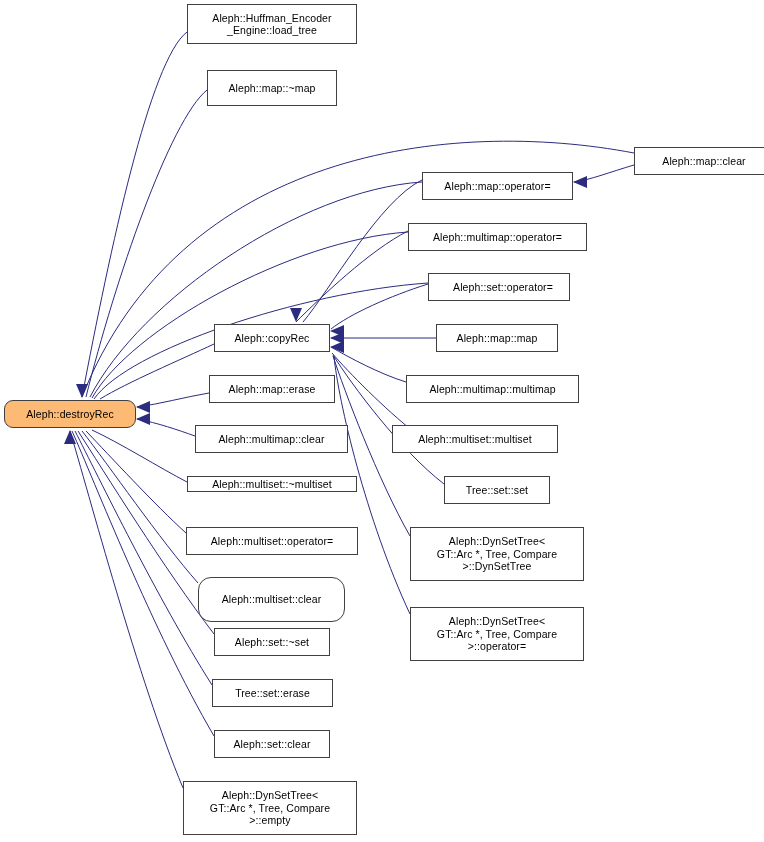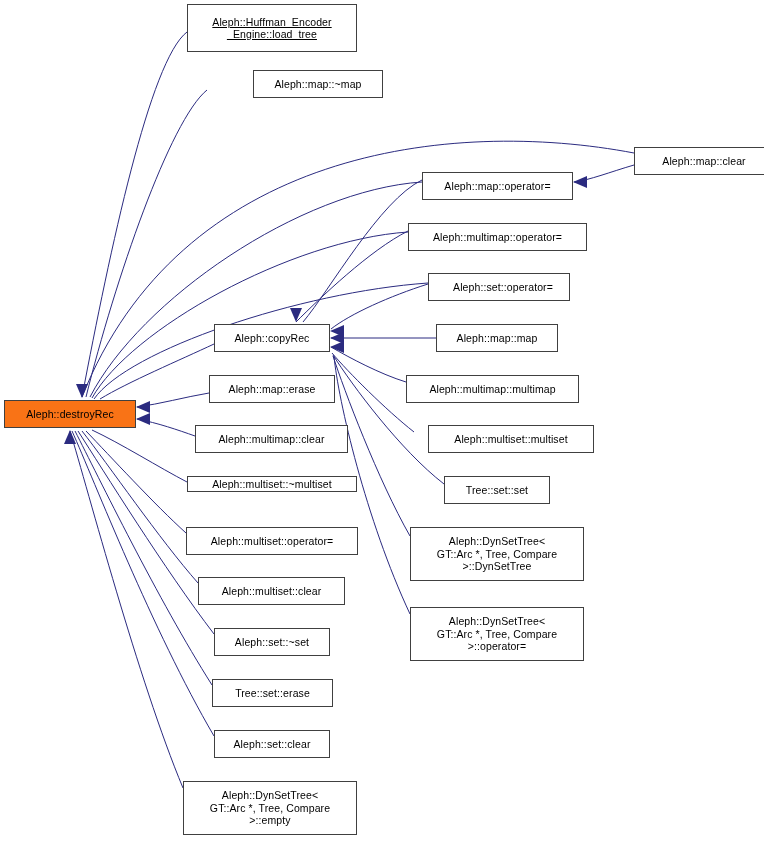--- a/index.html
+++ b/index.html
@@ -35,22 +35,23 @@
     line-height: 12.5px;
     text-align: center;
     display: flex;
     align-items: center;
     justify-content: center;
     white-space: pre-line;
     letter-spacing: 0.1px;
     cursor: pointer;
   }
   .node.current {
-    background: #f97316;
+    background: #fdba74;
     border-color: #404040;
+    border-radius: 9px;
   }
 </style>
 </head>
 <body>
 
 <div id="graph">
   <svg id="edges" viewBox="0 0 764 842">
       <path d="M 187,32 C 150,60 110,250 82,397" fill="none" stroke="#2b2b80" stroke-width="1"></path>
       <path d="M 207,90 C 170,120 115,280 86,397" fill="none" stroke="#2b2b80" stroke-width="1"></path>
       <path d="M 634,153 C 450,118 180,150 82,397" fill="none" stroke="#2b2b80" stroke-width="1"></path>
@@ -83,39 +84,39 @@
       <polygon points="70,430 64,444 76,444" fill="#2b2b80"></polygon>
       <polygon points="330,331 344,325 344,337" fill="#2b2b80"></polygon>
       <polygon points="330,338 344,332 344,344" fill="#2b2b80"></polygon>
       <polygon points="330,347 344,341 344,353" fill="#2b2b80"></polygon>
       <polygon points="296,322 290,308 302,308" fill="#2b2b80"></polygon>
       <polygon points="573,182 587,176 587,188" fill="#2b2b80"></polygon>
     </svg>
   <div id="nodes-layer">
       <div class="node current" style="left: 4px; top: 400px; width: 132px; height: 28px;">Aleph::destroyRec</div>
       <div class="node" style="left: 214px; top: 324px; width: 116px; height: 28px;">Aleph::copyRec</div>
-      <div class="node" style="left: 187px; top: 4px; width: 170px; height: 48px; text-decoration: underline;">Aleph::Huffman_Encoder
+      <div class="node" style="left: 187px; top: 4px; width: 170px; height: 40px;">Aleph::Huffman_Encoder
 _Engine::load_tree</div>
-      <div class="node" style="left: 207px; top: 70px; width: 130px; height: 28px; margin-left: 46px;">Aleph::map::~map</div>
+      <div class="node" style="left: 207px; top: 70px; width: 130px; height: 36px;">Aleph::map::~map</div>
       <div class="node" style="left: 634px; top: 147px; width: 140px; height: 28px;">Aleph::map::clear</div>
       <div class="node" style="left: 422px; top: 172px; width: 151px; height: 28px;">Aleph::map::operator=</div>
       <div class="node" style="left: 408px; top: 223px; width: 179px; height: 28px;">Aleph::multimap::operator=</div>
       <div class="node" style="left: 428px; top: 273px; width: 142px; height: 28px; padding-left: 8px;">Aleph::set::operator=</div>
       <div class="node" style="left: 436px; top: 324px; width: 122px; height: 28px;">Aleph::map::map</div>
       <div class="node" style="left: 209px; top: 375px; width: 126px; height: 28px;">Aleph::map::erase</div>
       <div class="node" style="left: 406px; top: 375px; width: 173px; height: 28px;">Aleph::multimap::multimap</div>
       <div class="node" style="left: 195px; top: 425px; width: 153px; height: 28px;">Aleph::multimap::clear</div>
-      <div class="node" style="left: 428px; top: 425px; width: 166px; height: 28px;">Aleph::multiset::multiset</div>
+      <div class="node" style="left: 392px; top: 425px; width: 166px; height: 28px;">Aleph::multiset::multiset</div>
       <div class="node" style="left: 187px; top: 476px; width: 170px; height: 16px;">Aleph::multiset::~multiset</div>
       <div class="node" style="left: 444px; top: 476px; width: 106px; height: 28px;">Tree::set::set</div>
       <div class="node" style="left: 186px; top: 527px; width: 172px; height: 28px;">Aleph::multiset::operator=</div>
       <div class="node" style="left: 410px; top: 527px; width: 174px; height: 54px;">Aleph::DynSetTree&lt;
 GT::Arc *, Tree, Compare
 &gt;::DynSetTree</div>
-      <div class="node" style="left: 198px; top: 577px; width: 147px; height: 28px;">Aleph::multiset::clear</div>
+      <div class="node" style="left: 198px; top: 577px; width: 147px; height: 45px; border-radius: 13px;">Aleph::multiset::clear</div>
       <div class="node" style="left: 410px; top: 607px; width: 174px; height: 54px;">Aleph::DynSetTree&lt;
 GT::Arc *, Tree, Compare
 &gt;::operator=</div>
       <div class="node" style="left: 214px; top: 628px; width: 116px; height: 28px;">Aleph::set::~set</div>
       <div class="node" style="left: 212px; top: 679px; width: 121px; height: 28px;">Tree::set::erase</div>
       <div class="node" style="left: 214px; top: 730px; width: 116px; height: 28px;">Aleph::set::clear</div>
       <div class="node" style="left: 183px; top: 781px; width: 174px; height: 54px;">Aleph::DynSetTree&lt;
 GT::Arc *, Tree, Compare
 &gt;::empty</div>
     </div>

